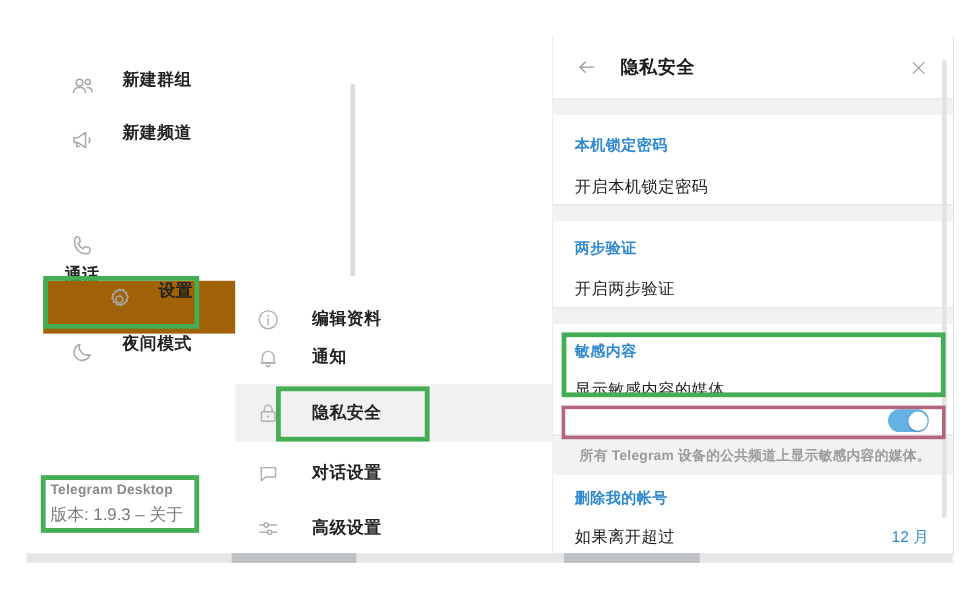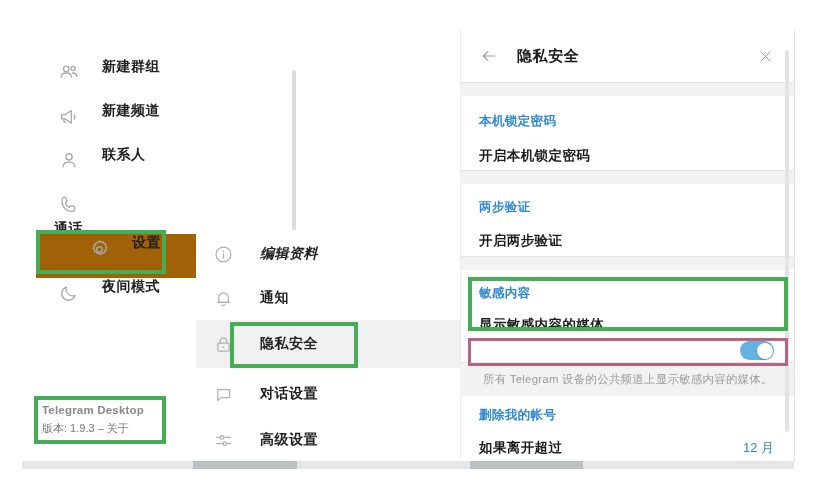--- a/index.html
+++ b/index.html
@@ -31,21 +31,21 @@
     color: #222; letter-spacing: .5px; white-space: nowrap;
   }
 
   
   #version-box {
     position: absolute; left: 34px; top: 396px; width: 130px; height: 48px;
     display: flex; flex-direction: column; justify-content: center;
     padding-left: 8px;
   }
   #version-box .vtitle { font-size: 11.5px; font-weight: bold; color: #8a8a8a; letter-spacing: .2px; white-space: nowrap;}
-  #version-box .vline { font-size: 11px; color: #7a7a7a; margin-top: 5px; white-space: nowrap;}
+  #version-box .vline { font-size: 14px; color: #7a7a7a; margin-top: 5px; white-space: nowrap;}
 
   
   #mid-vscroll {
     position: absolute; left: 292px; top: 40px; width: 4px; height: 186px;
     background: #dcdcdc; border-radius: 2px;
   }
 
   
   #mid-panel {
     position: absolute; left: 196px; top: 230px; width: 264px; height: 232px;
@@ -80,30 +80,30 @@
 
   .band {
     position: absolute; left: 0; width: 100%; height: 14px;
     background: #f2f2f2; border-top: 1px solid #e6e6e6;
   }
   .sect-title {
     position: absolute; left: 18px; font-size: 12.5px; font-weight: bold;
     color: #2f89d0; letter-spacing: .4px; white-space: nowrap;
   }
   .sect-item {
-    position: absolute; left: 18px; font-size: 13.5px; font-weight: bold;
+    position: absolute; left: 18px; font-size: 13.5px; font-weight: normal;
     color: #1d1d1d; letter-spacing: .4px; white-space: nowrap;
   }
   .sect-value {
     position: absolute; right: 20px; font-size: 13px; color: #2f89d0;
     font-weight: normal; white-space: nowrap;
   }
   .hint-text {
     position: absolute; left: 22px; font-size: 11.5px; color: #9b9b9b;
-    letter-spacing: .2px; white-space: nowrap;
+    letter-spacing: .2px; white-space: nowrap; font-weight: bold;
   }
 
   
   #sens-toggle {
     position: absolute; right: 20px; top: 311px;
     width: 34px; height: 19px; border-radius: 10px; background: #62b3e4;
   }
   #sens-toggle .knob {
     position: absolute; right: 1.5px; top: 1.5px;
     width: 16px; height: 16px; border-radius: 50%; background: #fff;
@@ -150,29 +150,20 @@
       <span class="menu-ico">
         <svg width="22" height="22" viewBox="0 0 24 24" fill="none" stroke="currentColor" stroke-width="1.4" stroke-linejoin="round">
           <path d="M4 9.5v4.5h3.5l7 4.5V5L7.5 9.5H4z"></path>
           <path d="M6.5 14v3.5h2.8"></path>
           <path d="M17.5 9.3c1 1.5 1 3.9 0 5.4"></path>
         </svg>
       </span>
       <span class="menu-lbl">新建频道</span>
     </div>
 
-    <div class="menu-row" style="top:116px;">
-      <span class="menu-ico">
-        <svg width="22" height="22" viewBox="0 0 24 24" fill="none" stroke="currentColor" stroke-width="1.4" stroke-linecap="round">
-          <circle cx="12" cy="7.5" r="3.4"></circle>
-          <path d="M5.5 18.5c0-3.4 3-5.3 6.5-5.3s6.5 1.9 6.5 5.3"></path>
-        </svg>
-      </span>
-      <span class="menu-lbl">联系人</span>
-    </div>
 
     <div class="menu-row" style="top:160px;flex-direction:column;">
       <span class="menu-ico">
         <svg width="22" height="22" viewBox="0 0 24 24" fill="none" stroke="currentColor" stroke-width="1.4" stroke-linecap="round" stroke-linejoin="round">
           <path d="M7 3.5c1.2 0 1.8.6 2.1 1.8l.5 2c.2.9-.1 1.4-.8 1.9l-1 .7c.9 2.1 2.3 3.6 4.4 4.6l.8-1.1c.5-.7 1-.9 1.9-.7l2 .5c1.2.3 1.7.9 1.7 2.1 0 2.2-1.6 3.7-3.8 3.7C9.2 19 4.5 14.4 4.5 7.6 4.5 5.2 5.4 3.5 7 3.5z"></path>
         </svg>
       </span>
       <span class="menu-lbl">通话</span>
     </div>
 
@@ -198,21 +189,21 @@
     <div id="mid-vscroll"></div>
   </div>
 
   <div id="version-box">
     <div class="vtitle">Telegram Desktop</div>
     <div class="vline">版本: 1.9.3  – 关于</div>
   </div>
 
   <div id="mid-panel">
 
-    <div class="set-row" style="top:0px;font-style:italic;">
+    <div class="set-row" style="top:12px;">
       <span class="set-ico">
         <svg width="21" height="21" viewBox="0 0 24 24" fill="none" stroke="currentColor" stroke-width="1.4" stroke-linecap="round">
           <circle cx="12" cy="12" r="8.5"></circle>
             <path d="M12 11v5.2"></path>
             <circle cx="12" cy="8.2" r=".9" fill="currentColor" stroke="none"></circle>
         </svg>
       </span>
       <span class="set-lbl">编辑资料</span>
     </div>
 

